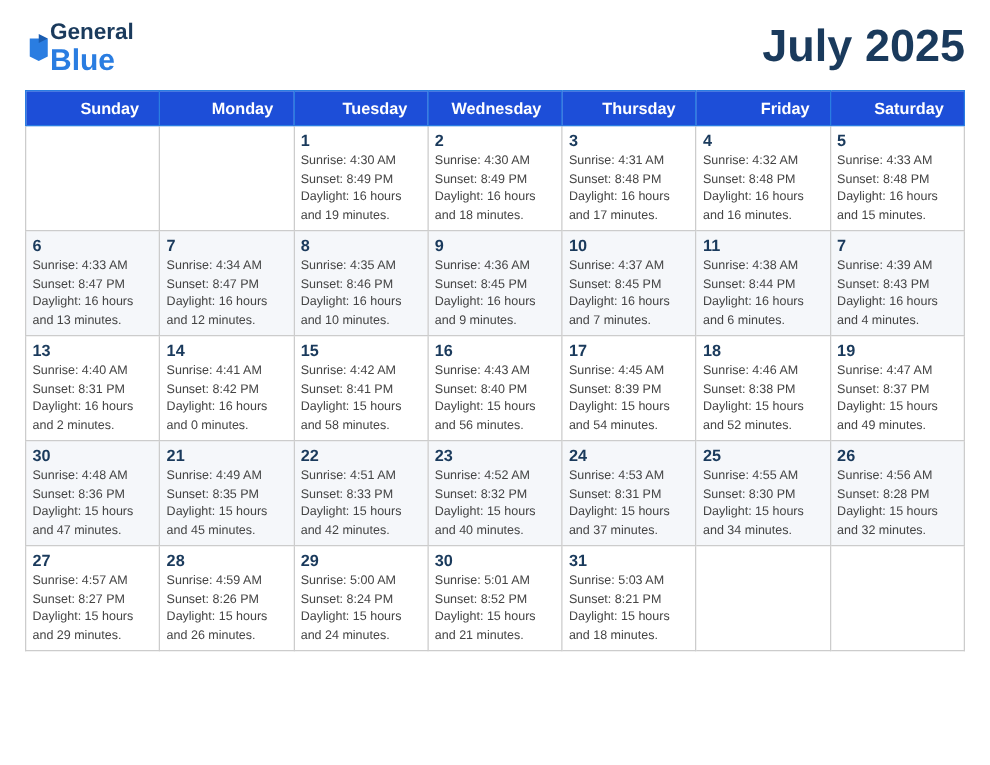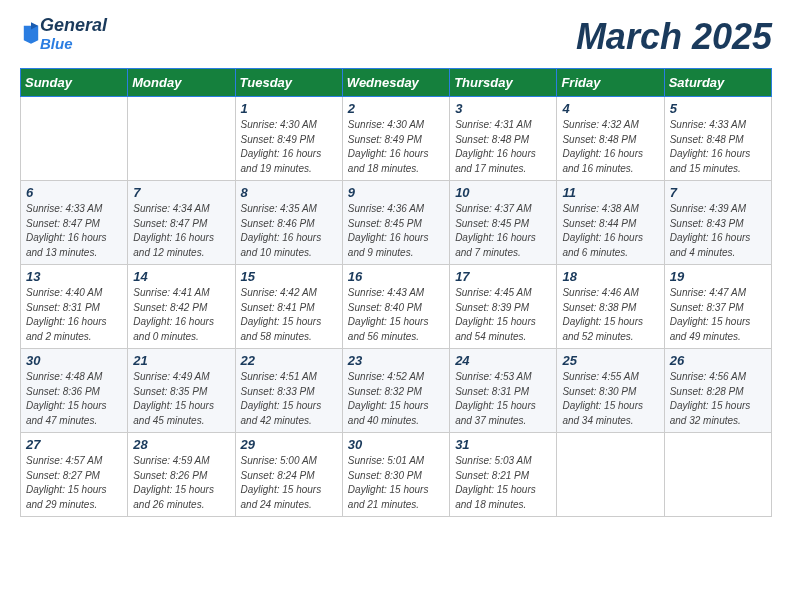--- a/index.html
+++ b/index.html
@@ -5,21 +5,20 @@
     * { box-sizing: border-box; margin: 0; padding: 0; }
     body {
       font-family: Arial, sans-serif;
       background: #fff;
       width: 792px;
       min-height: 612px;
     }
     .page {
       width: 792px;
       padding: 16px 20px 16px 20px;
-      font-style: italic;
     }
     .header {
       display: flex;
       justify-content: space-between;
       align-items: flex-start;
       margin-bottom: 10px;
     }
     .logo {
       display: flex;
       align-items: center;
@@ -28,21 +27,21 @@
       display: flex;
       flex-direction: column;
       line-height: 1.1;
     }
     .logo-general {
       font-size: 18px;
       font-weight: bold;
       color: #1a3a5c;
     }
     .logo-blue {
-      font-size: 15px;
+      font-size: 24px;
       font-weight: bold;
       color: #2a7de1;
     }
     .logo-icon {
       width: 18px;
       height: 22px;
       margin-left: 2px;
       margin-top: -2px;
     }
     .title-block {
@@ -56,26 +55,26 @@
     .subtitle {
       font-size: 16px;
       color: #333;
     }
     .calendar {
       width: 100%;
       border-collapse: collapse;
       table-layout: fixed;
     }
     .calendar thead tr th {
-      background: #15803d;
+      background: #1d4ed8;
       color: #fff;
       font-size: 13px;
       font-weight: bold;
-      padding: 6px 4px;
-      text-align: left;
+      padding: 6px 16px;
+      text-align: right;
       border: 1px solid #2a7de1;
     }
     .calendar tbody tr td {
       vertical-align: top;
       border: 1px solid #ccc;
       padding: 4px 5px;
       font-size: 10.5px;
       color: #333;
       height: 80px;
       background: #fff;
@@ -108,21 +107,21 @@
       <svg class="logo-icon" viewBox="0 0 20 24" xmlns="http://www.w3.org/2000/svg">
         <polygon points="2,4 18,4 18,20 10,24 2,20" fill="#2a7de1"></polygon>
         <polygon points="10,0 18,4 10,8" fill="#1a5cb0"></polygon>
       </svg>
       <div class="logo-text">
         <span class="logo-general">General</span>
         <span class="logo-blue">Blue</span>
       </div>
     </div>
     <div class="title-block">
-      <div class="main-title">March 2025</div>
+      <div class="main-title">July 2025</div>
     </div>
   </div>
 
   <table class="calendar">
     <thead>
       <tr>
       <th>Sunday</th>
           <th>Monday</th>
           <th>Tuesday</th>
           <th>Wednesday</th>
@@ -342,21 +341,21 @@
           <td>
             <span class="day-number">29</span>
             <div class="day-detail">Sunrise: 5:00 AM
 Sunset: 8:24 PM
 Daylight: 15 hours
 and 24 minutes.</div>
           </td>
           <td>
             <span class="day-number">30</span>
             <div class="day-detail">Sunrise: 5:01 AM
-Sunset: 8:30 PM
+Sunset: 8:52 PM
 Daylight: 15 hours
 and 21 minutes.</div>
           </td>
           <td>
             <span class="day-number">31</span>
             <div class="day-detail">Sunrise: 5:03 AM
 Sunset: 8:21 PM
 Daylight: 15 hours
 and 18 minutes.</div>
           </td>

